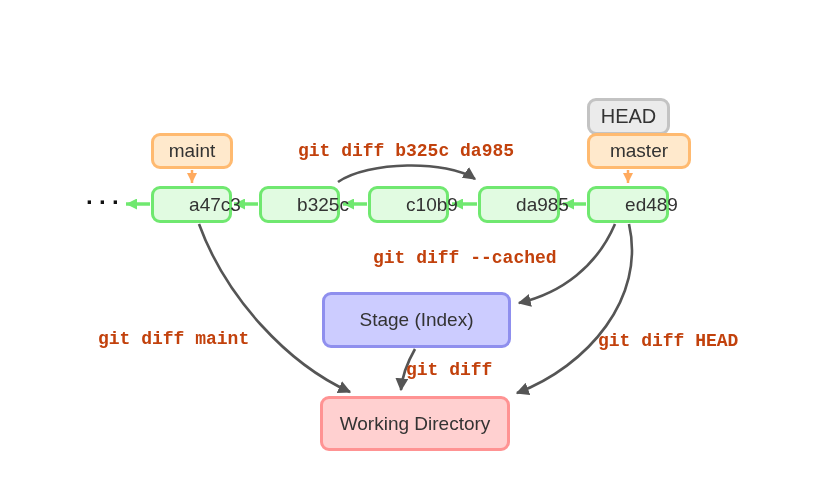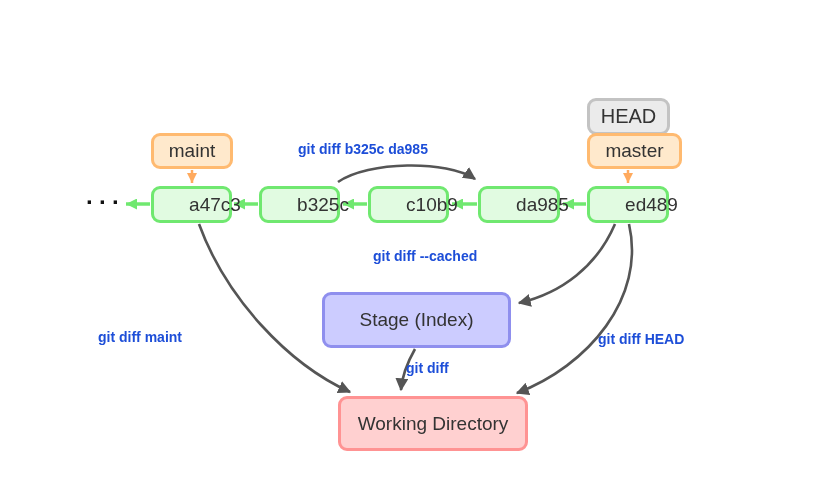--- a/index.html
+++ b/index.html
@@ -19,24 +19,24 @@
     border:3px solid transparent;
     background:#fff;
   }
   .commit{ background:var(--commit-fill); border-color:var(--commit-border);padding-left:47px; }
   .branch{ background:var(--branch-fill); border-color:var(--branch-border); }
   .head  { background:var(--head-fill);   border-color:var(--head-border);  font-size:20px;}
   .stage { background:var(--stage-fill);  border-color:var(--stage-border); }
   .workdir{background:var(--working-fill);border-color:var(--working-border);}
   .cmd{
     position:absolute;
-    font-family:Liberation Sans, sans-serif;
+    font-family:Liberation Mono, monospace;
     font-weight:bold;
-    font-size:14px;
-    color:#1d4ed8;
+    font-size:18px;
+    color:#c2410c;
     white-space:pre;
     line-height:1;
   }
   .ellipsis{
     position:absolute;
     font-size:24px;color:#111;
     letter-spacing:5px;
     font-weight:bold;
     line-height:1;
   }
@@ -78,31 +78,31 @@
     <path class="dark-line" d="M 338 182 C 368 161, 447 160, 475 179" marker-end="url(#md)"></path>
     <path class="dark-line" d="M 615 224 C 597 266, 562 293, 519 303" marker-end="url(#md)"></path>
     <path class="dark-line" d="M 629 224 C 646 298, 588 366, 517 393" marker-end="url(#md)"></path>
     <path class="dark-line" d="M 199 224 C 226 298, 288 364, 350 392" marker-end="url(#md)"></path>
     <path class="dark-line" d="M 415 349 C 407 363, 402 377, 401 390" marker-end="url(#md)"></path>
   </svg>
 
   <div class="ellipsis" style="left:86px;top:190px;">···</div>
 
   <div class="node head" style="left:587px;top:98px;width:83px;height:37px;">HEAD</div>
-  <div class="node branch" style="left:587px;top:133px;width:95px;height:36px;">master</div>
+  <div class="node branch" style="left:587px;top:133px;width:104px;height:36px;">master</div>
   <div class="node branch" style="left:151px;top:133px;width:82px;height:36px;">maint</div>
 
   <div class="node commit" style="left:151px;top:186px;width:81px;height:37px;">a47c3</div>
   <div class="node commit" style="left:259px;top:186px;width:81px;height:37px;">b325c</div>
   <div class="node commit" style="left:368px;top:186px;width:81px;height:37px;">c10b9</div>
   <div class="node commit" style="left:478px;top:186px;width:82px;height:37px;">da985</div>
   <div class="node commit" style="left:587px;top:186px;width:82px;height:37px;">ed489</div>
 
   <div class="node stage" style="left:322px;top:292px;width:189px;height:56px;">Stage (Index)</div>
-  <div class="node workdir" style="left:338px;top:396px;width:190px;height:55px;">Working Directory</div>
+  <div class="node workdir" style="left:320px;top:396px;width:190px;height:55px;">Working Directory</div>
 
   <div class="cmd" style="left:298px;top:142px;">git diff b325c da985</div>
   <div class="cmd" style="left:373px;top:249px;text-align:right;">git diff --cached</div>
   <div class="cmd" style="left:98px;top:330px;">git diff maint</div>
   <div class="cmd" style="left:598px;top:332px;">git diff HEAD</div>
   <div class="cmd" style="left:406px;top:361px;">git diff</div>
 
 </div>
 
 </body></html>

